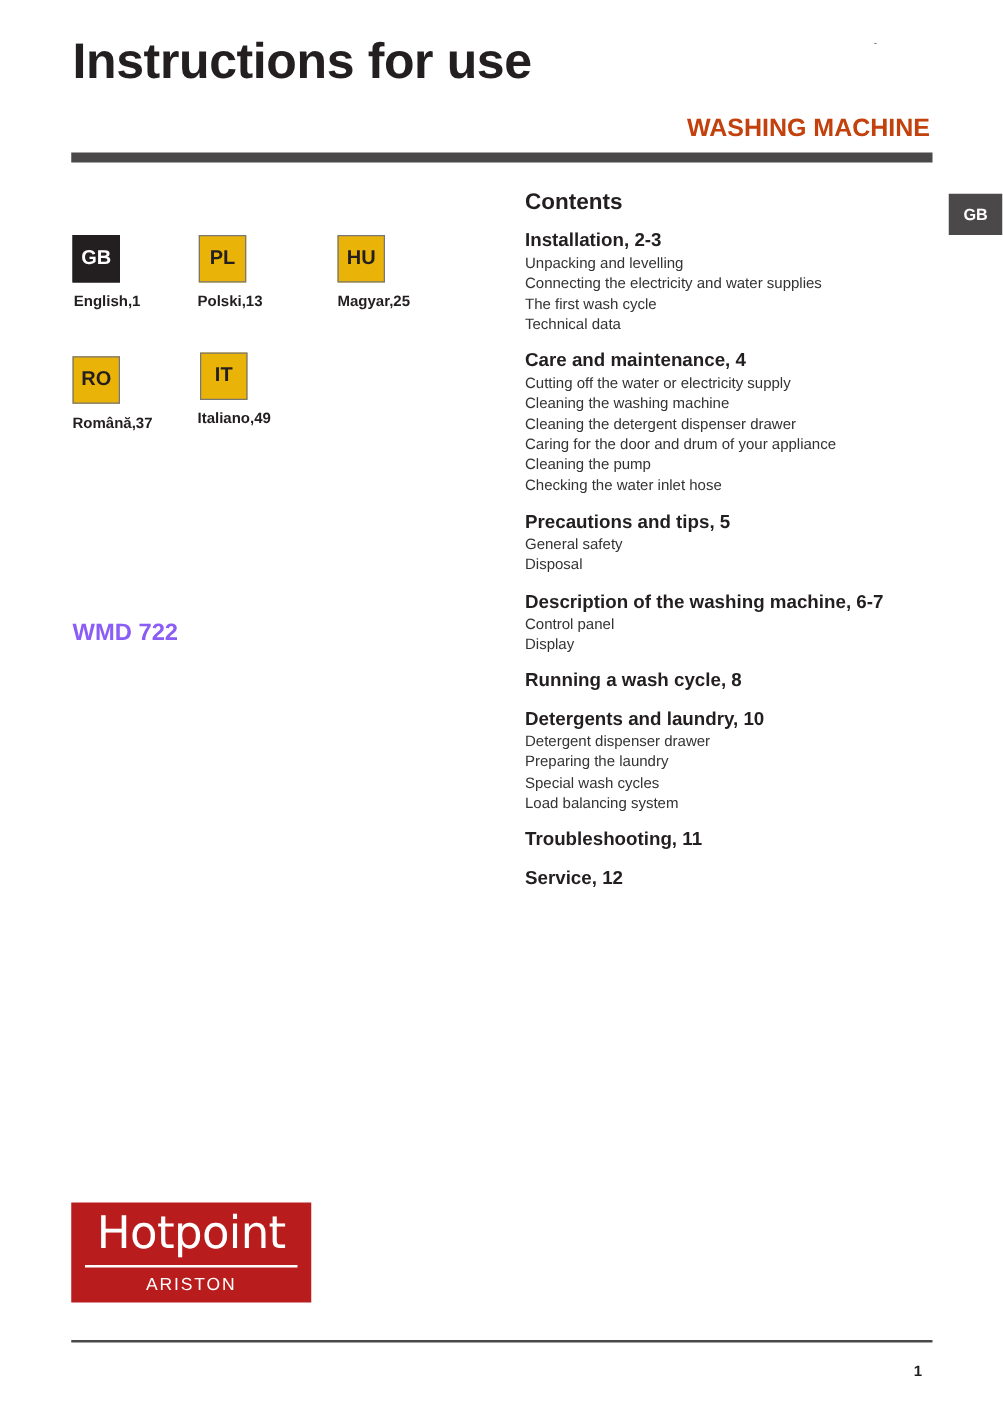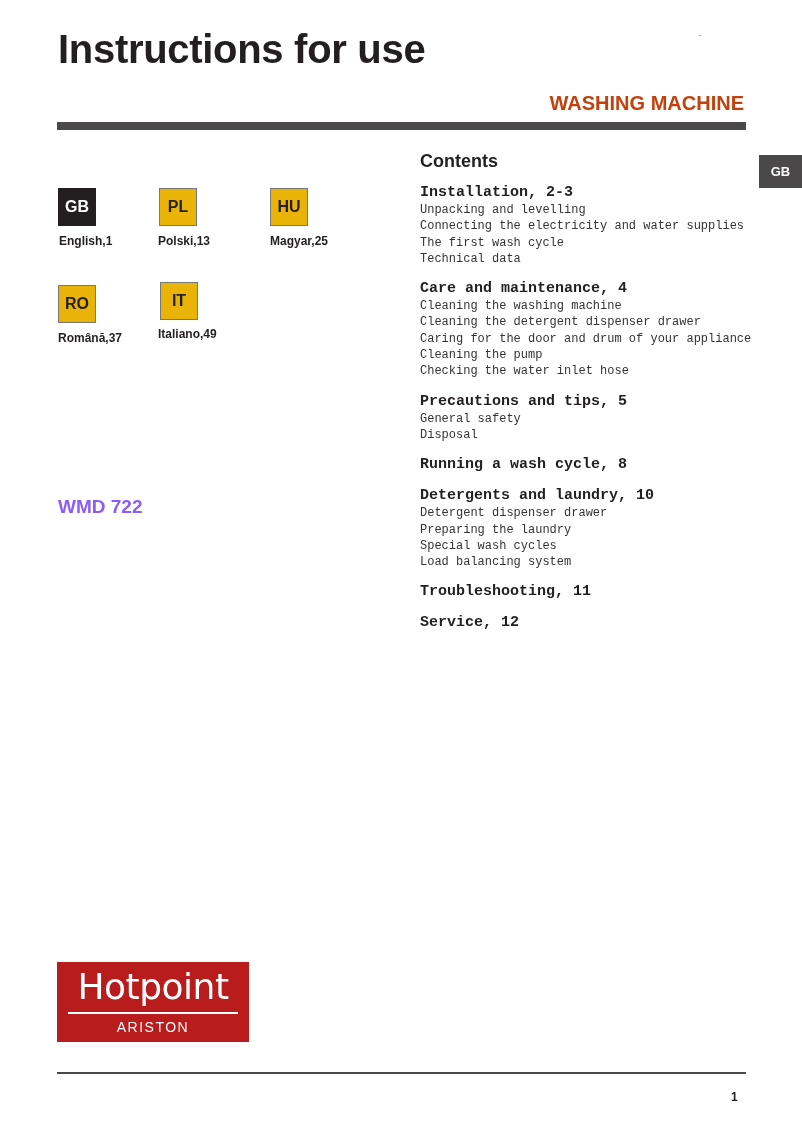--- a/index.html
+++ b/index.html
@@ -12,21 +12,21 @@
   .rule { left:57px; top:122px; width:689px; height:8px; background:#4a4848; }
   .gbtab { left:759px; top:155px; width:43px; height:33px; background:#4a4848; color:#fff;
            font-size:13px; font-weight:bold; display:flex; align-items:center; justify-content:center; }
   .lang { width:38px; height:38px; border:1px solid #777; background:#eab308; box-sizing:border-box;
           display:flex; align-items:center; justify-content:center; font-size:16px; font-weight:bold; color:#231f20; }
   .lang.active { background:#231f20; color:#fff; border-color:#231f20; }
   .langlabel { font-size:12px; font-weight:bold; color:#231f20; white-space:nowrap; }
   .model { left:58px; top:496px; font-size:19px; font-weight:bold; color:#8b5cf6; }
   .contents { left:420px; top:151px; width:350px; }
   .contents h2 { margin:0 0 12px 0; font-size:18px; font-weight:bold; }
-  .sec { margin-bottom:13px;font-family:Liberation Mono, monospace; }
+  .sec { margin-bottom:13px; }
   .sec h3 { margin:0; font-size:15px; font-weight:bold; line-height:18px; white-space:nowrap; }
   .sec .item { font-size:12px; line-height:16.3px; color:#333; white-space:nowrap; }
   .logo { left:57px; top:962px; width:192px; height:80px; background:#b91c1c; color:#fff; }
   .logo .brand { position:absolute; left:0; right:0; top:4px; text-align:center; font-size:36px; font-family:"DejaVu Sans", sans-serif; letter-spacing:-0.5px; }
   .logo .line { position:absolute; left:11px; right:11px; top:50px; height:2px; background:#fff; }
   .logo .sub { position:absolute; left:0; right:0; top:57px; text-align:center; font-size:14px; letter-spacing:1.5px; }
   .footrule { left:57px; top:1072px; width:689px; height:2px; background:#4a4848; }
   .pagenum { left:731px; top:1090px; font-size:12px; font-weight:bold; }
 </style>
 </head>
@@ -61,33 +61,39 @@
   <div class="sec">
     <h3>Installation, 2-3</h3>
     <div class="item">Unpacking and levelling</div>
     <div class="item">Connecting the electricity and water supplies</div>
     <div class="item">The first wash cycle</div>
     <div class="item">Technical data</div>
   </div>
 
   <div class="sec">
     <h3>Care and maintenance, 4</h3>
+    <div class="item">Cutting off the water or electricity supply</div>
     <div class="item">Cleaning the washing machine</div>
     <div class="item">Cleaning the detergent dispenser drawer</div>
     <div class="item">Caring for the door and drum of your appliance</div>
     <div class="item">Cleaning the pump</div>
     <div class="item">Checking the water inlet hose</div>
   </div>
 
   <div class="sec">
     <h3>Precautions and tips, 5</h3>
     <div class="item">General safety</div>
     <div class="item">Disposal</div>
   </div>
 
+  <div class="sec">
+    <h3>Description of the washing machine, 6-7</h3>
+    <div class="item">Control panel</div>
+    <div class="item">Display</div>
+  </div>
 
   <div class="sec">
     <h3>Running a wash cycle, 8</h3>
   </div>
 
 
   <div class="sec">
     <h3>Detergents and laundry, 10</h3>
     <div class="item">Detergent dispenser drawer</div>
     <div class="item">Preparing the laundry</div>

